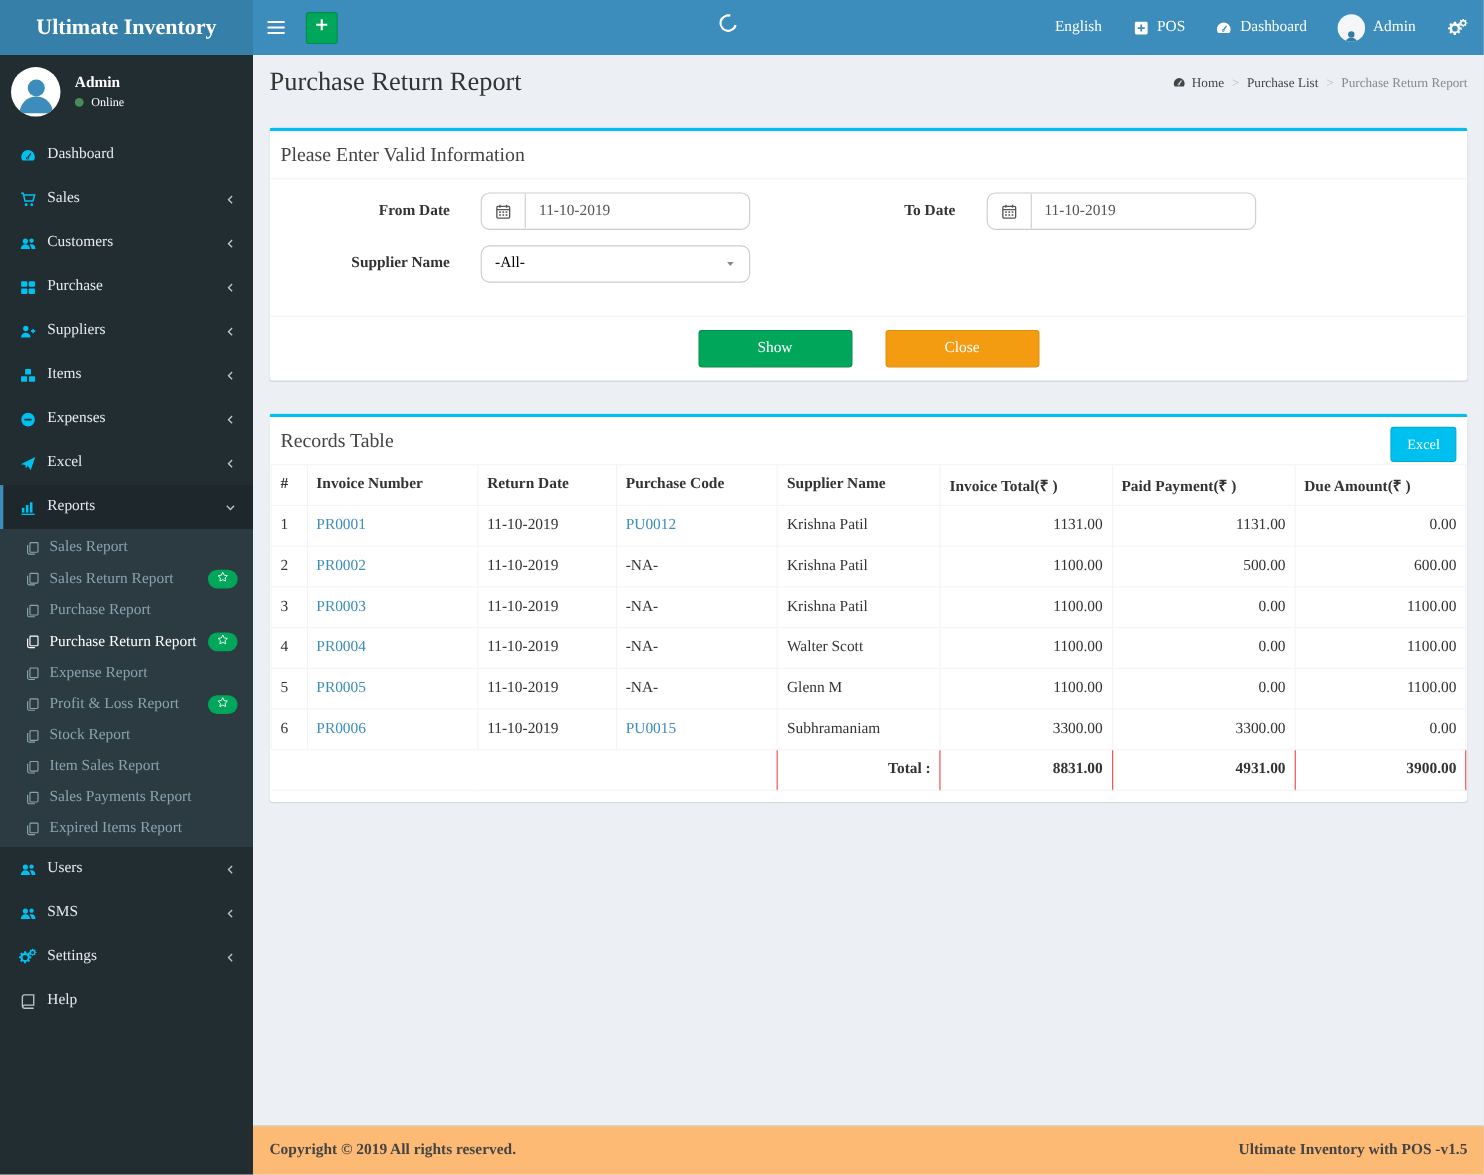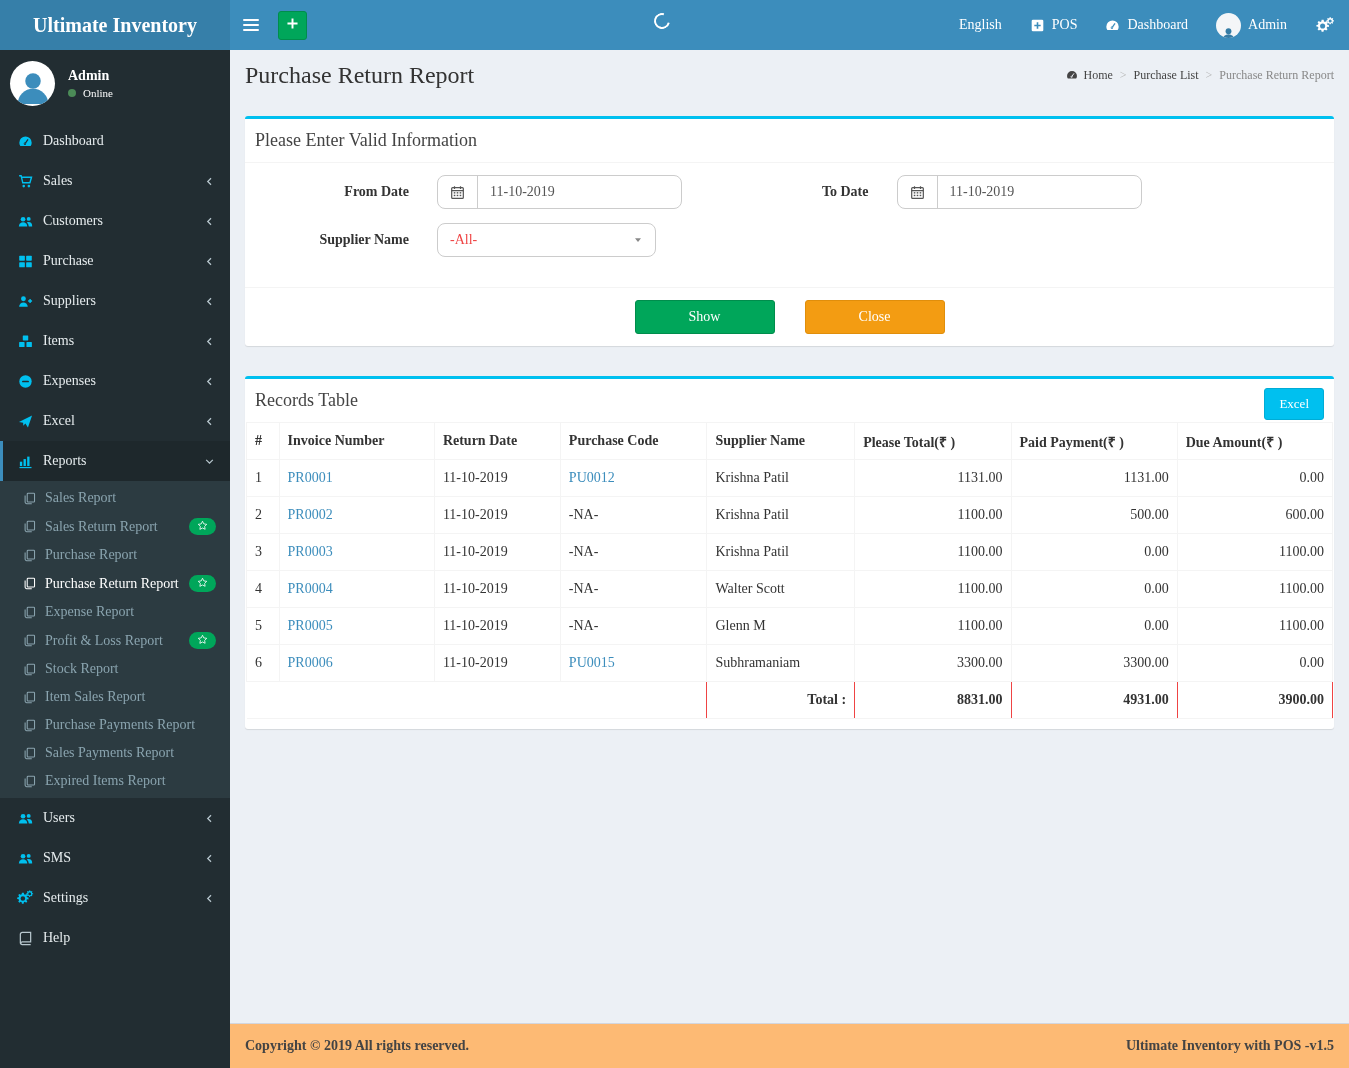--- a/index.html
+++ b/index.html
@@ -80,22 +80,22 @@
   .form-group{display:flex;align-items:center;width:50%;margin-bottom:14px}
   .lbl{font-weight:700;color:#333;text-align:right;padding-right:28px}
   .col-a .lbl{width:182px}
   .col-b .lbl{width:107px}
   .input-group{display:flex;height:34px;width:245px;border:1px solid #ccc;border-radius:8px;
         overflow:hidden;background:#fff}
   .ig-addon{width:40px;display:flex;align-items:center;justify-content:center;
         border-right:1px solid #ccc;cursor:pointer}
   .ig-addon svg{width:15px;height:15px}
   .input-group input{border:0;outline:0;flex:1;min-width:0;padding:0 12px;font:inherit;color:#555;background:transparent}
-  .select{width:219px;height:34px;border:1px solid #ccc;border-radius:8px;background:#fff;
-        display:flex;align-items:center;padding:0 12px;color:#ef4444;cursor:pointer}
+  .select{width:245px;height:34px;border:1px solid #ccc;border-radius:8px;background:#fff;
+        display:flex;align-items:center;padding:0 12px;color:#000000;cursor:pointer}
   .select .caret{margin-left:auto;display:flex}
   .select .caret svg{width:10px;height:10px}
   .box-footer{border-top:1px solid #f4f4f4;padding:12px;display:flex;justify-content:center;gap:30px}
   .btn{width:140px;height:34px;border-radius:3px;border:1px solid transparent;color:#fff;
         font:inherit;cursor:pointer}
   .btn-show{background:#00a65a;border-color:#008d4c}
   .btn-close{background:#f39c12;border-color:#e08e0b}
 
   
   .btn-excel{position:absolute;right:10px;top:9px;background:#00c0ef;border:1px solid #00acd6;
@@ -447,31 +447,20 @@
             </li>
             <li>
               <a>
                 <span class="s-icon">
                   <svg viewBox="0 0 16 16" fill="none" stroke="#8aa4af" stroke-width="1.3">
                     <rect x="5.2" y="1.6" width="9" height="10.8" rx="1"></rect>
                     <path d="M10.8 14.4H4.6a2 2 0 0 1-2-2V4.2"></path>
                   </svg>
                 </span>
                 <span>Item Sales Report</span>
-              </a>
-            </li>
-            <li>
-              <a>
-                <span class="s-icon">
-                  <svg viewBox="0 0 16 16" fill="none" stroke="#8aa4af" stroke-width="1.3">
-                    <rect x="5.2" y="1.6" width="9" height="10.8" rx="1"></rect>
-                    <path d="M10.8 14.4H4.6a2 2 0 0 1-2-2V4.2"></path>
-                  </svg>
-                </span>
-                <span>Purchase Payments Report</span>
               </a>
             </li>
             <li>
               <a>
                 <span class="s-icon">
                   <svg viewBox="0 0 16 16" fill="none" stroke="#8aa4af" stroke-width="1.3">
                     <rect x="5.2" y="1.6" width="9" height="10.8" rx="1"></rect>
                     <path d="M10.8 14.4H4.6a2 2 0 0 1-2-2V4.2"></path>
                   </svg>
                 </span>
@@ -662,21 +651,21 @@
         </div>
         <div class="records-body">
           <table id="records-table">
             <thead>
                 <tr id="records-thead-row">
                   <th>#</th>
                   <th>Invoice Number</th>
                   <th>Return Date</th>
                   <th>Purchase Code</th>
                   <th>Supplier Name</th>
-                  <th>Please Total(₹ )</th>
+                  <th>Invoice Total(₹ )</th>
                   <th>Paid Payment(₹ )</th>
                   <th>Due Amount(₹ )</th>
                 </tr>
               </thead>
             <tbody id="records-tbody">
                 <tr>
                   <td>1</td>
                   <td><a class="tlink">PR0001</a></td>
                   <td>11-10-2019</td>
                   <td><a class="tlink">PU0012</a></td>

